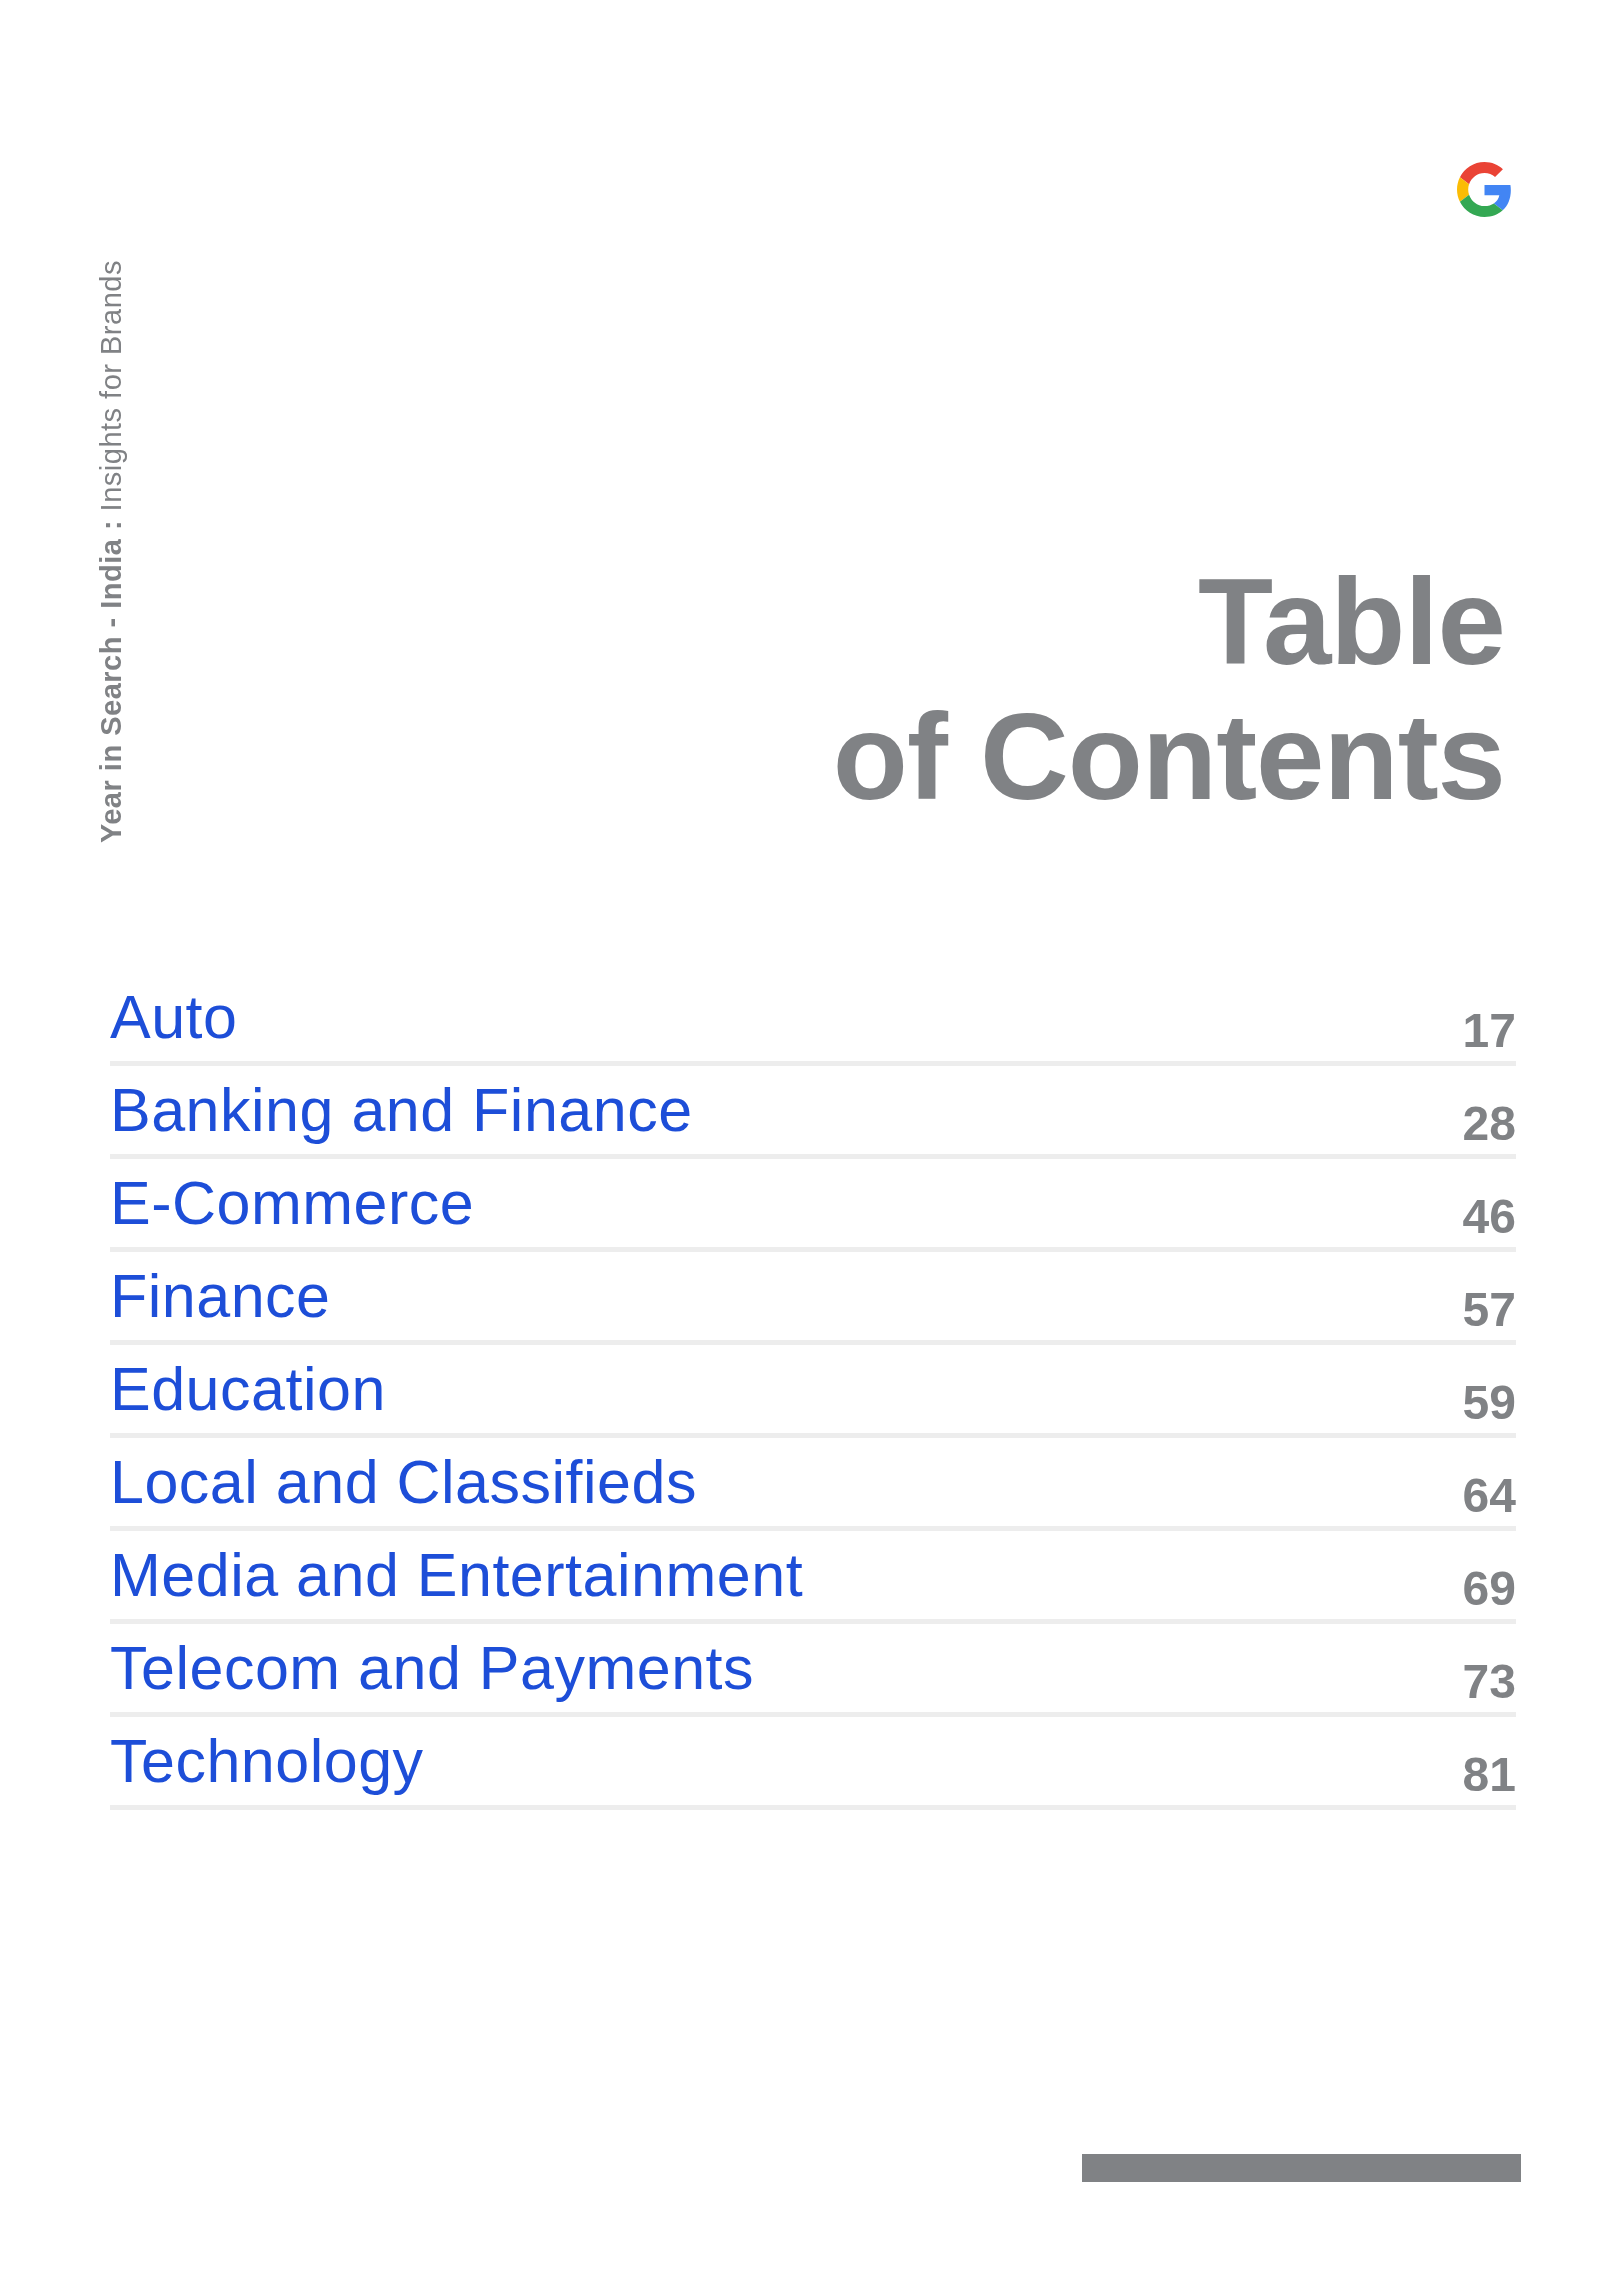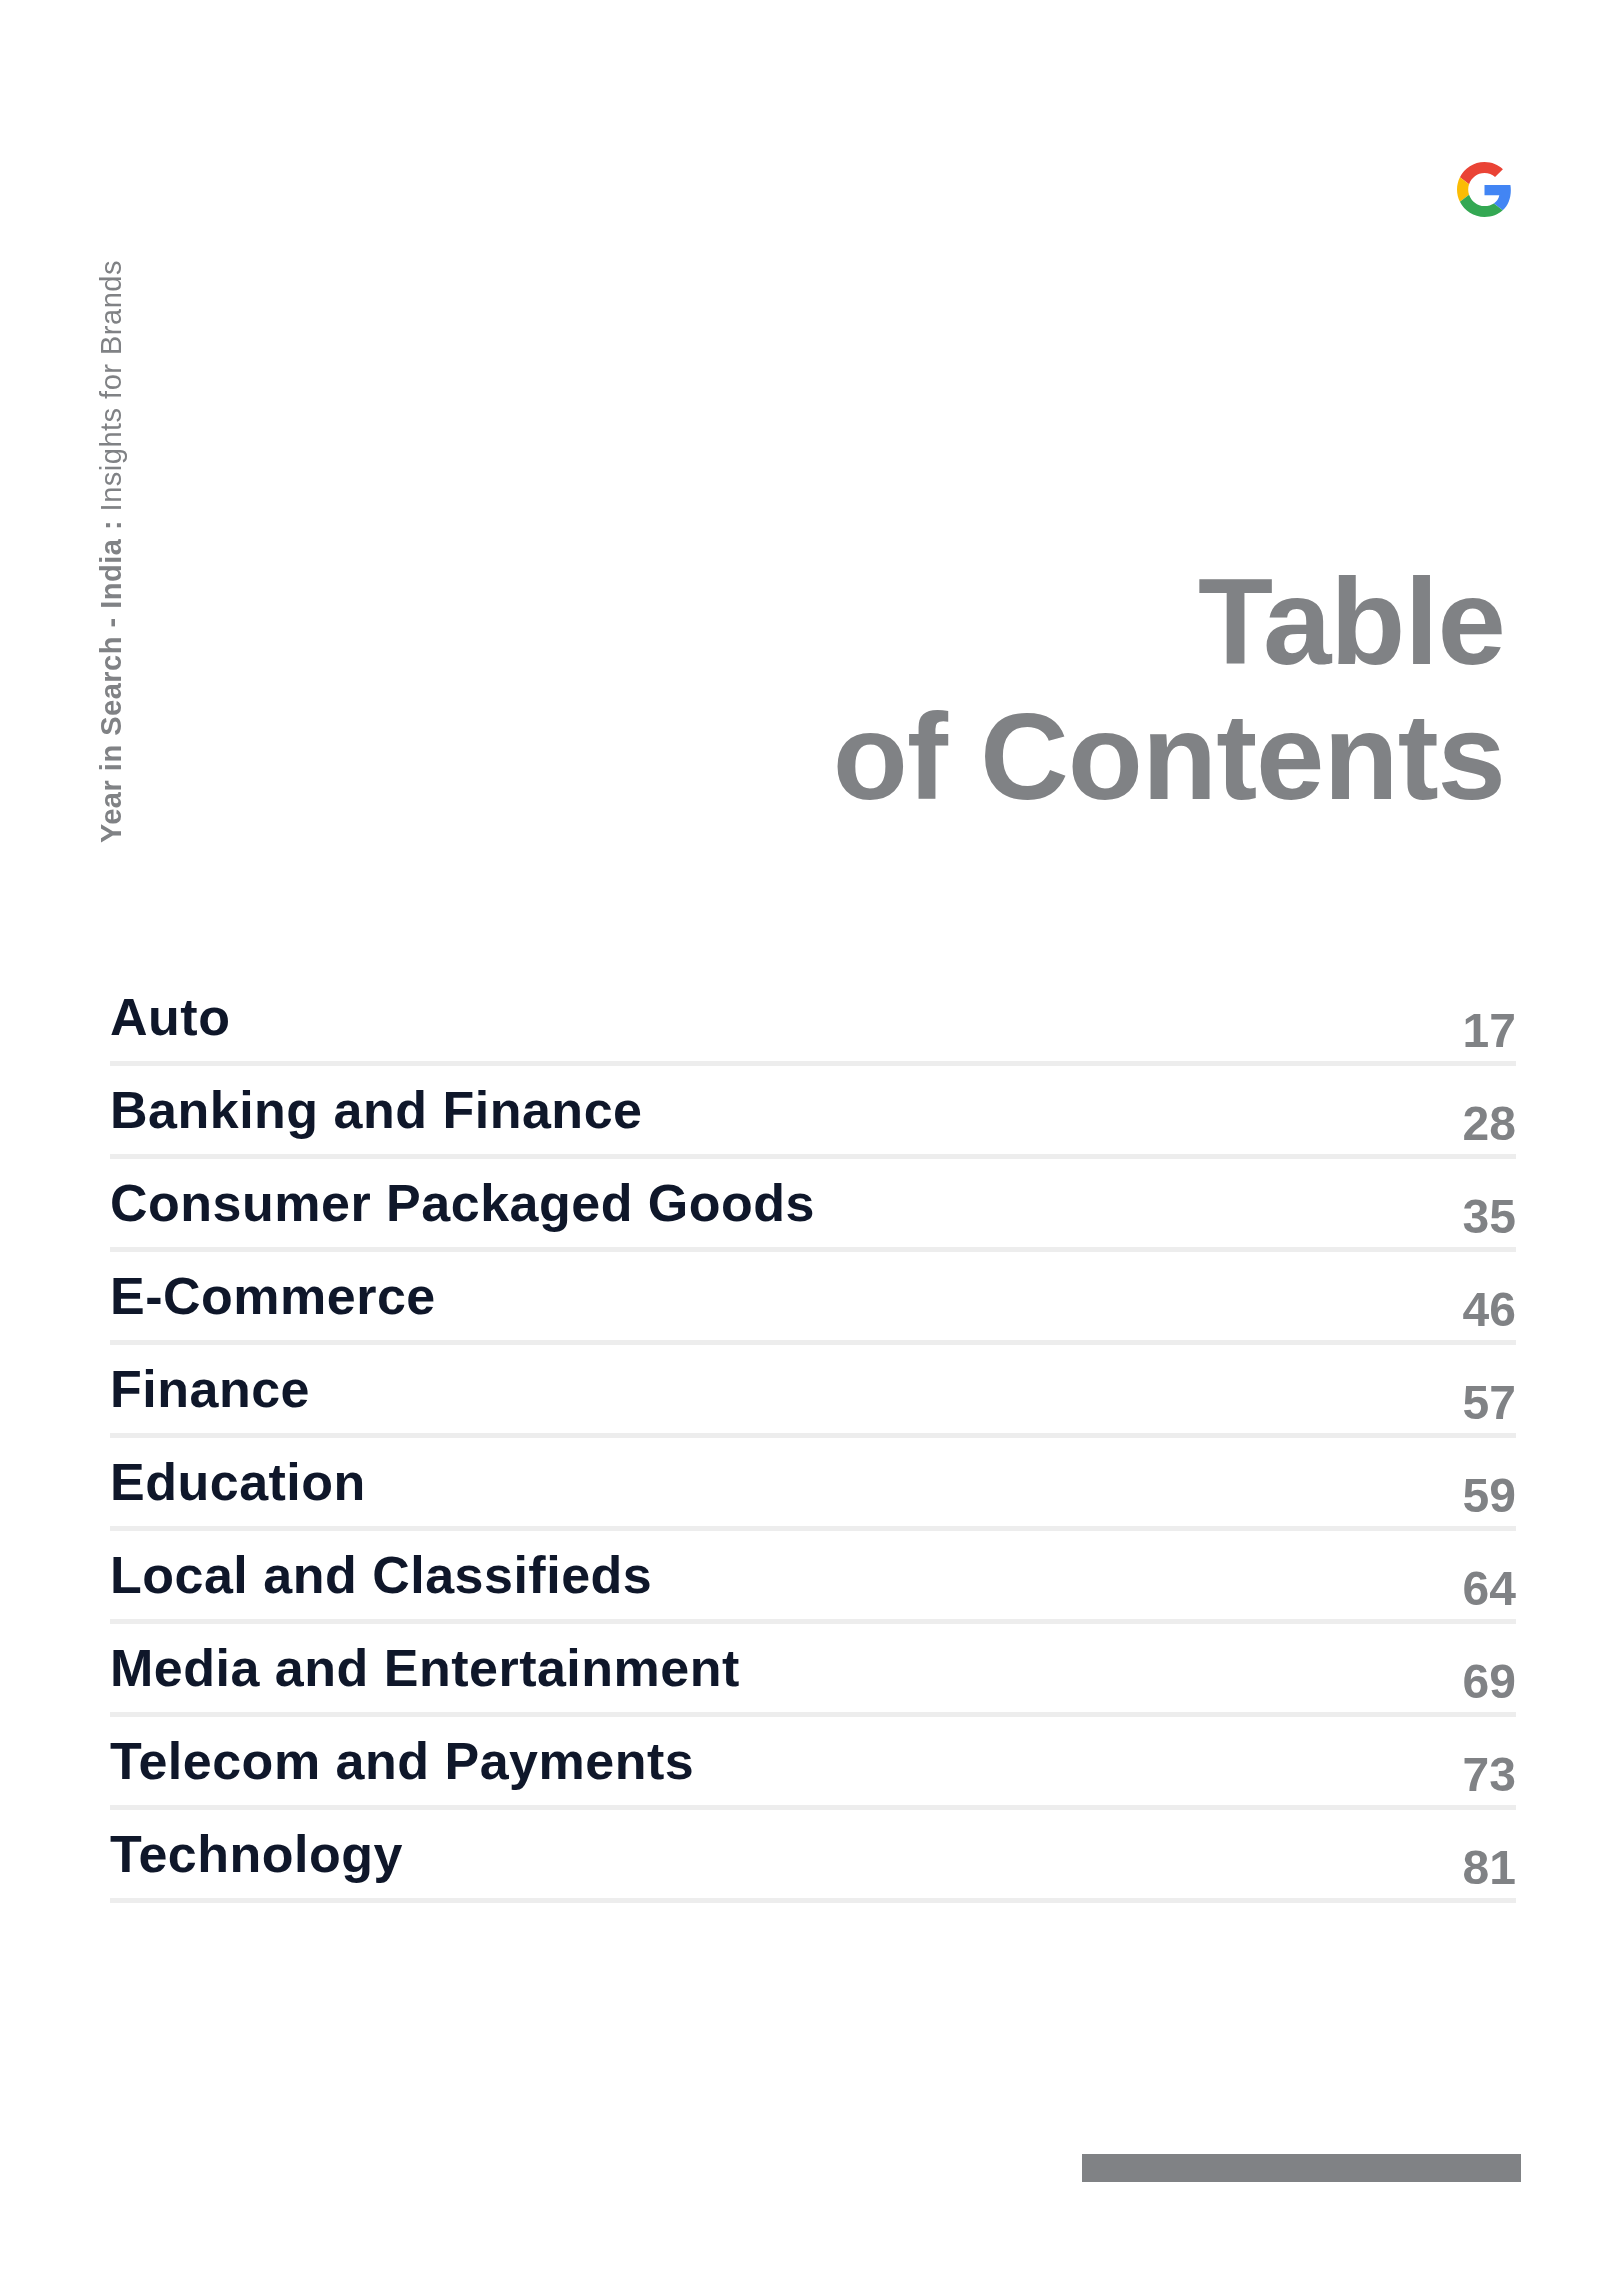--- a/index.html
+++ b/index.html
@@ -71,23 +71,23 @@
   }
   .toc-row {
     box-sizing: border-box;
     height: 93px;
     border-bottom: 5.9px solid #ededed;
     display: flex;
     align-items: center;
     justify-content: space-between;
   }
   .toc-label {
-    font-size: 52px;
-    font-weight: 700;
-    color: #0f172a;
+    font-size: 61px;
+    font-weight: 400;
+    color: #1d4ed8;
     letter-spacing: 0.5px;
   }
   .toc-page {
     font-size: 48px;
     font-weight: 700;
     color: #808285;
     margin-top: 27px;
   }
 
   
@@ -126,24 +126,20 @@
   <div class="toc-list">
     <div class="toc-row">
       <span class="toc-label">Auto</span>
       <span class="toc-page">17</span>
     </div>
     <div class="toc-row">
       <span class="toc-label">Banking and Finance</span>
       <span class="toc-page">28</span>
     </div>
     <div class="toc-row">
-      <span class="toc-label">Consumer Packaged Goods</span>
-      <span class="toc-page">35</span>
-    </div>
-    <div class="toc-row">
       <span class="toc-label">E-Commerce</span>
       <span class="toc-page">46</span>
     </div>
     <div class="toc-row">
       <span class="toc-label">Finance</span>
       <span class="toc-page">57</span>
     </div>
     <div class="toc-row">
       <span class="toc-label">Education</span>
       <span class="toc-page">59</span>

